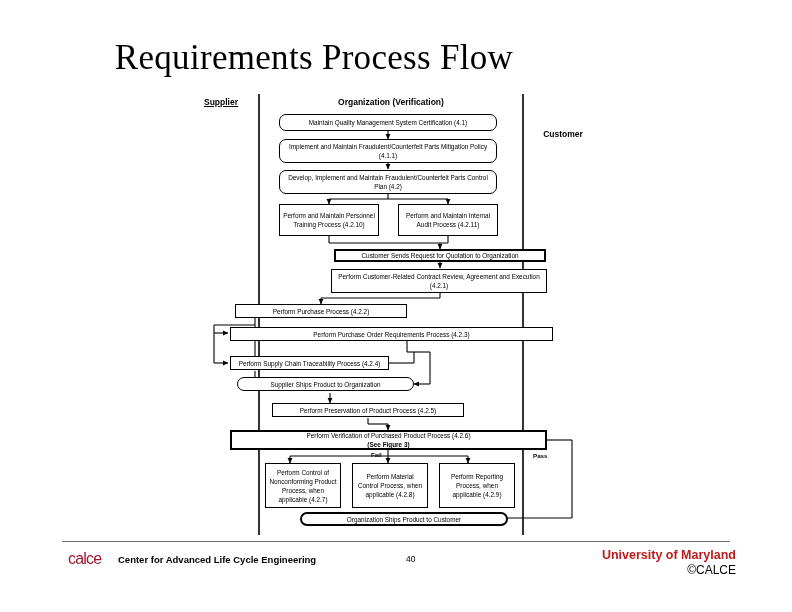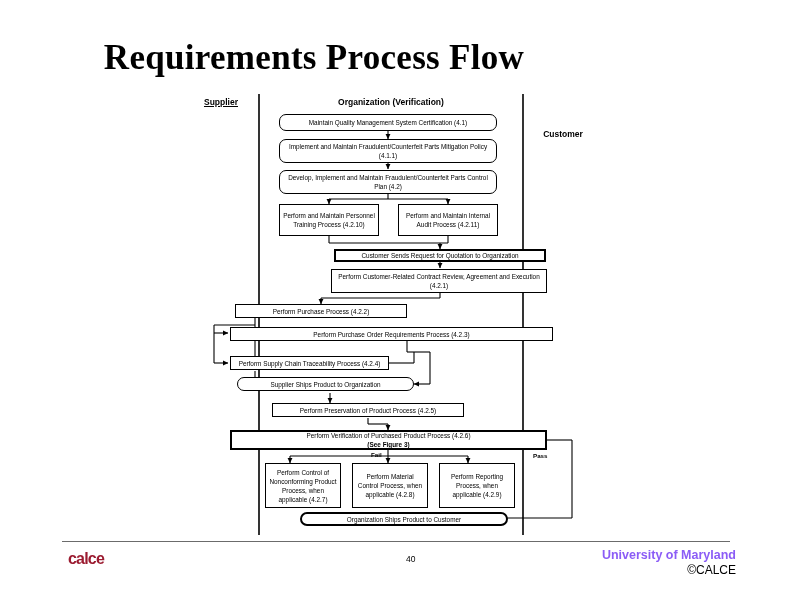--- a/index.html
+++ b/index.html
@@ -8,21 +8,21 @@
     font-family:"Liberation Sans", sans-serif;
     position:relative;overflow:hidden;
   }
   .slide{position:absolute;left:0;top:0;width:792px;height:612px;}
 
   
   .title{
     position:absolute;left:0;top:38px;width:628px;
     text-align:center;
     font-family:"Liberation Serif", serif;
-    font-weight:bold;font-size:35px;color:#000;
+    font-weight:normal;font-size:35px;color:#000;
     letter-spacing:0.3px;
   }
 
   
   .diagram{position:absolute;left:0;top:0;width:792px;height:612px;}
   .diagram svg{position:absolute;left:0;top:0;}
 
   
   .lane-head{
     position:absolute;font-size:8.5px;font-weight:bold;color:#000;
@@ -49,34 +49,34 @@
   }
 
   
   .footer-rule{
     position:absolute;left:62px;top:541px;width:668px;height:0;
     border-top:1.5px solid #6b6b6b;
   }
   .logo{
     position:absolute;left:68px;top:551px;
     font-family:"Liberation Sans", sans-serif;
-    font-weight:bold;font-size:16px;letter-spacing:-0.8px;
+    font-weight:normal;font-size:16px;letter-spacing:-0.8px;
     color:#9b1b30;line-height:16px;
   }
   .footer-text{
     position:absolute;left:118px;top:554px;
     font-size:9.5px;font-weight:bold;color:#000;
   }
   .page-num{
     position:absolute;left:386px;top:554px;
     font-size:8.5px;color:#000;margin-left:20px;
   }
   .univ{
     position:absolute;right:56px;top:548px;
-    font-size:12.5px;font-weight:bold;color:#8b5cf6;text-align:right;margin-left:11px;
+    font-size:12.5px;font-weight:bold;color:#b91c1c;text-align:right;margin-left:11px;
   }
   .copy{
     position:absolute;right:56px;top:563px;
     font-size:12px;color:#000;text-align:right;
   }
 </style>
 </head>
 <body>
 
 <div class="slide">
@@ -228,17 +228,18 @@
   <div class="node thick round" style="left:300px;top:512px;width:208px;height:14px;">
     <span>Organization Ships Product to Customer</span>
   </div>
 
   <div class="edge-label" style="left:371px;top:451px;">Fail</div>
   <div class="edge-label" style="left:533px;top:452px;">Pass</div>
 
   <div class="footer-rule"></div>
 
   <div class="logo">calce</div>
+  <div class="footer-text">Center for Advanced Life Cycle Engineering</div>
   <div class="page-num">40</div>
   <div class="univ">University of Maryland</div>
   <div class="copy">©CALCE</div>
 
 </div>
 
 </body></html>

